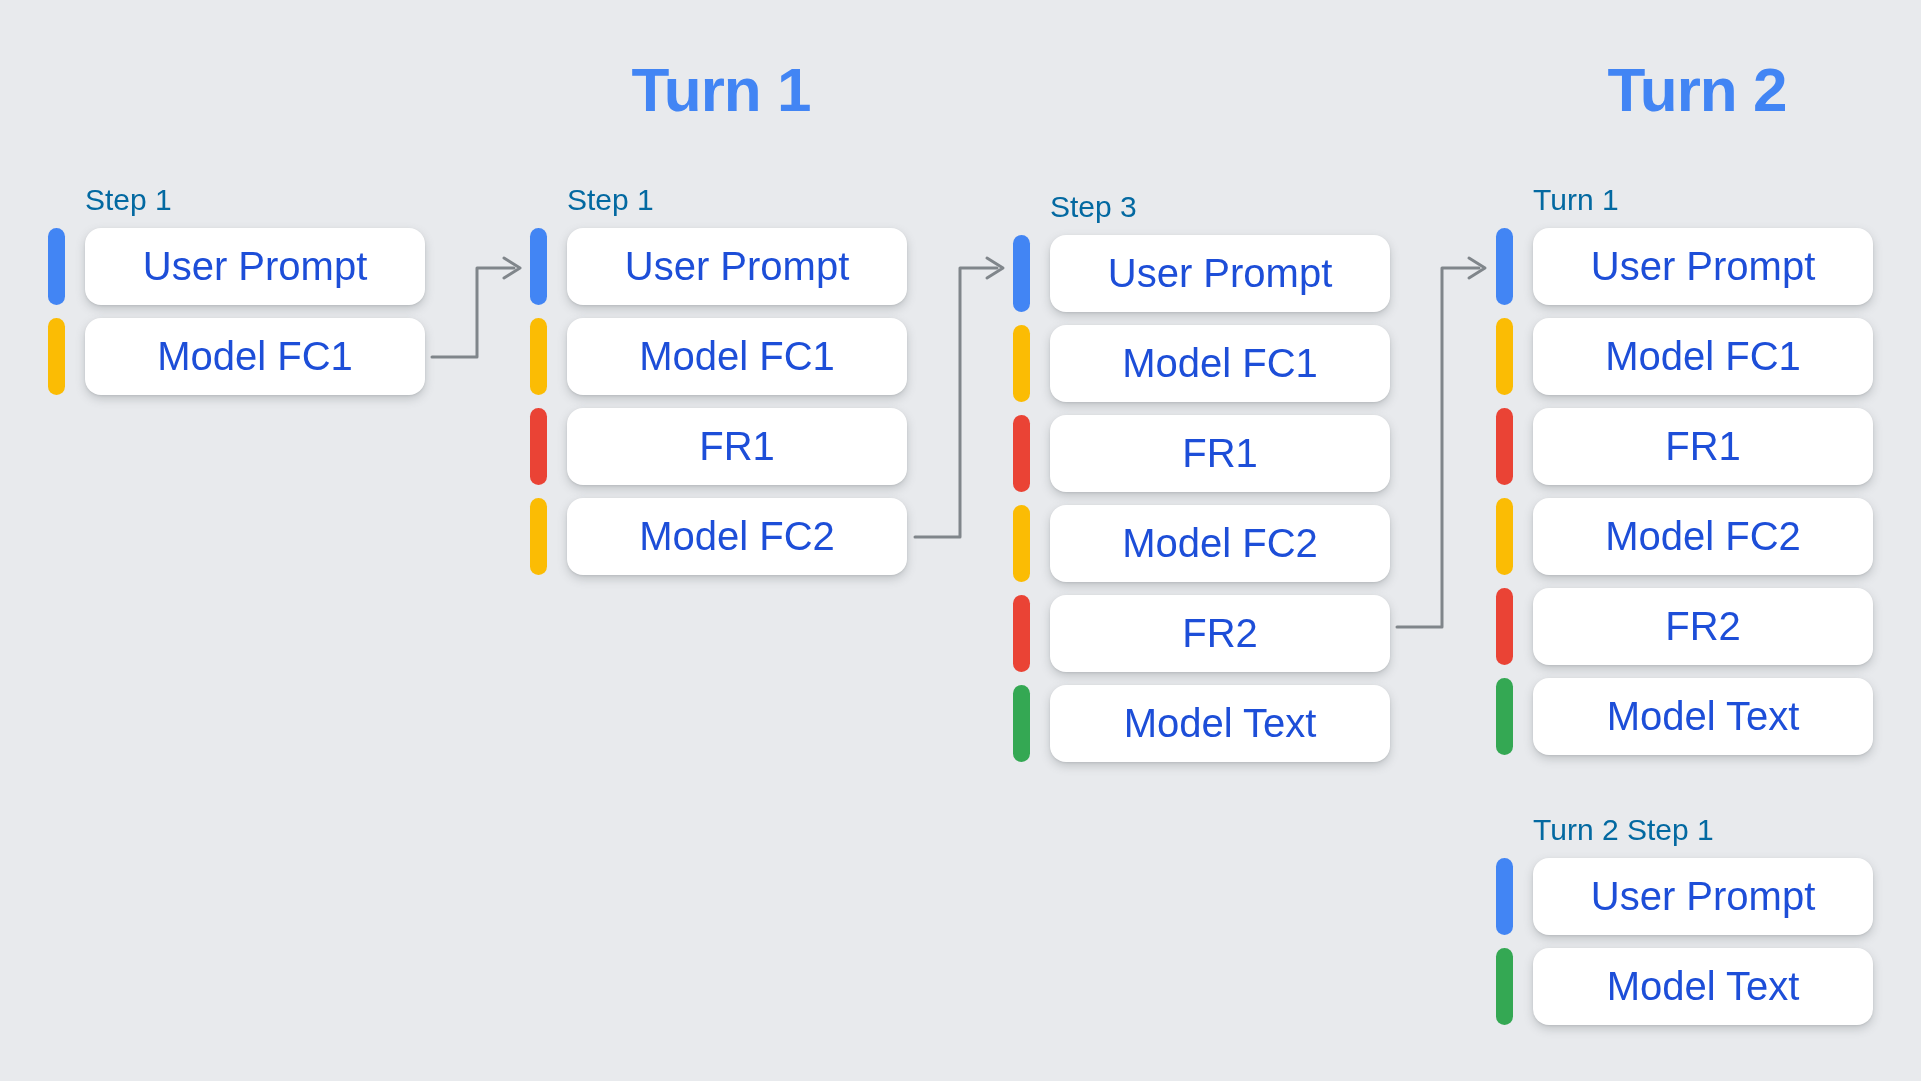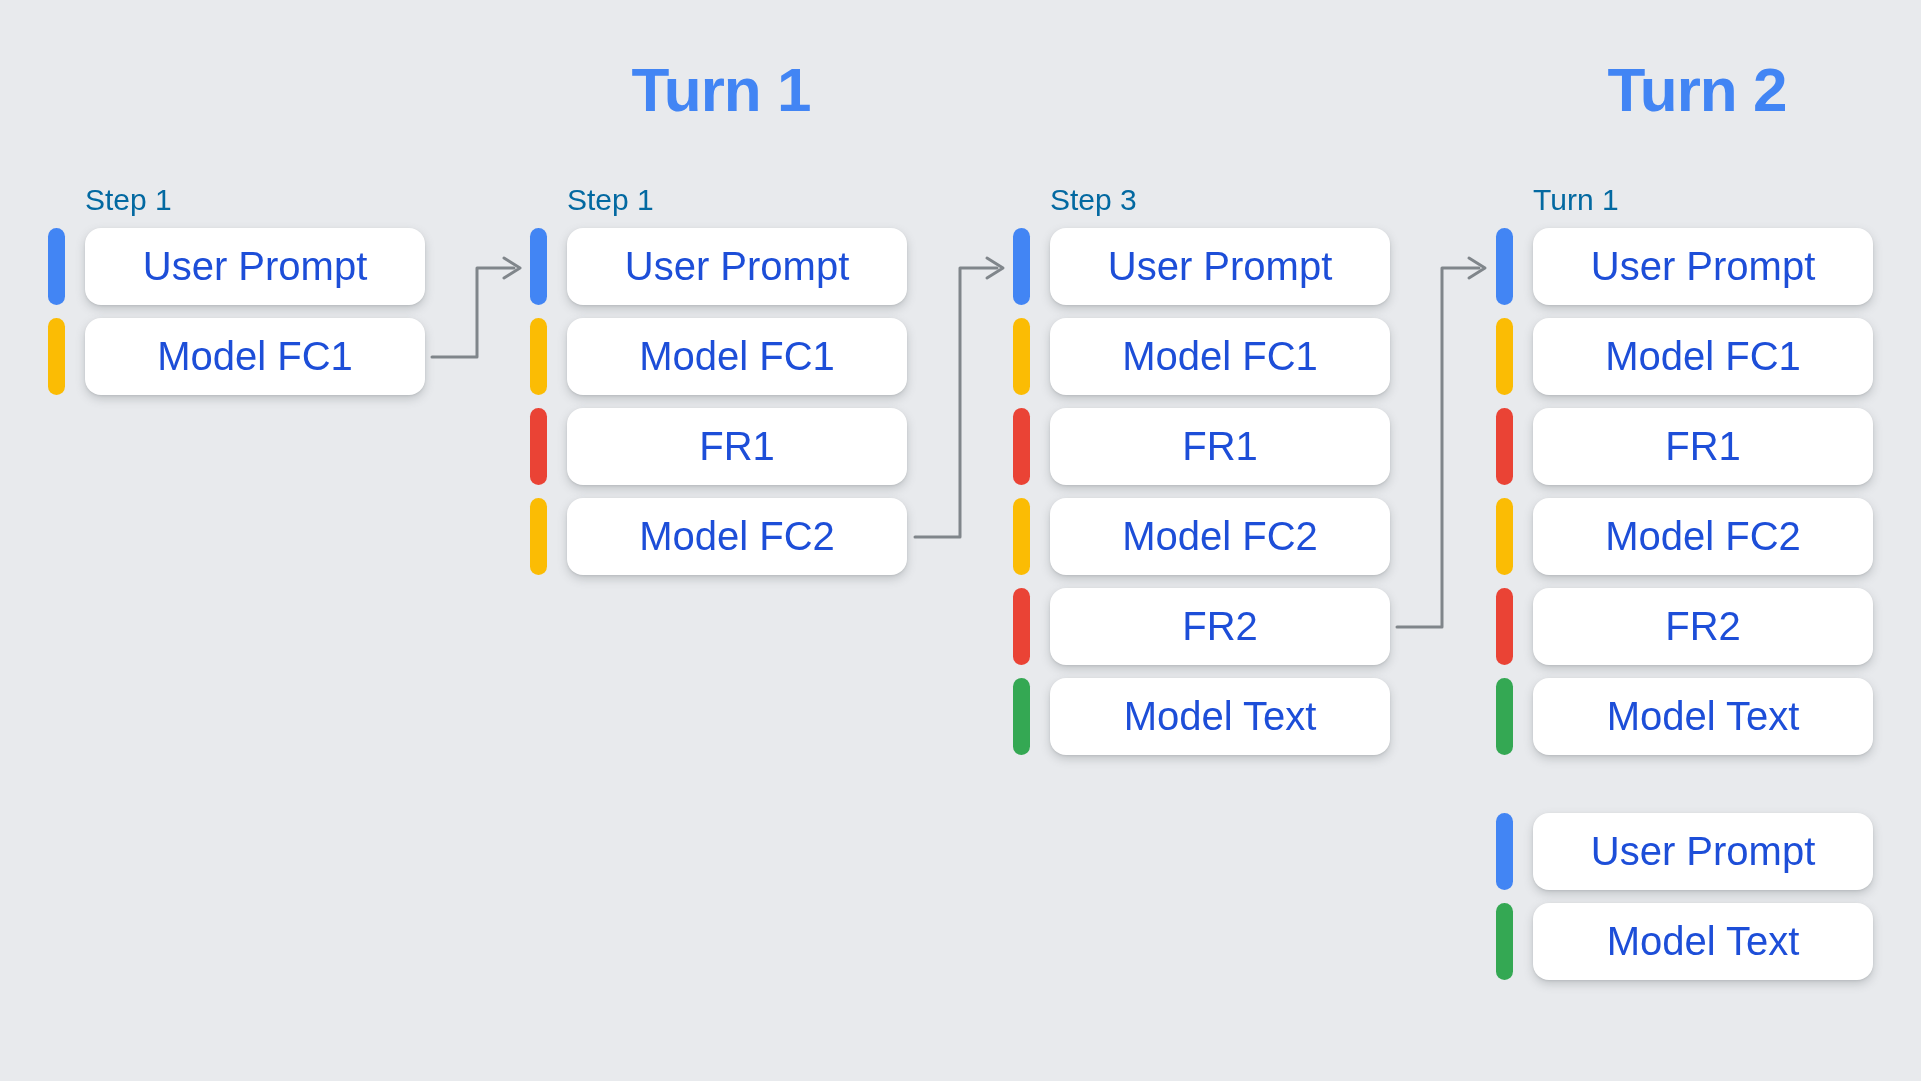--- a/index.html
+++ b/index.html
@@ -110,21 +110,21 @@
     <div class="row">
       <div class="pill" style="background: rgb(234, 67, 53);"></div>
       <div class="card">FR1</div>
     </div>
     <div class="row">
       <div class="pill" style="background: rgb(251, 188, 4);"></div>
       <div class="card">Model FC2</div>
     </div>
   </div>
 
-  <div class="column" style="left:1013px; top:183px;">
+  <div class="column" style="left:1013px; top:190px;">
     <span class="col-label">Step 3</span>
     <div class="row">
       <div class="pill" style="background: rgb(66, 133, 244);"></div>
       <div class="card">User Prompt</div>
     </div>
     <div class="row">
       <div class="pill" style="background: rgb(251, 188, 4);"></div>
       <div class="card">Model FC1</div>
     </div>
     <div class="row">
@@ -167,20 +167,21 @@
       <div class="pill" style="background: rgb(234, 67, 53);"></div>
       <div class="card">FR2</div>
     </div>
     <div class="row">
       <div class="pill" style="background: rgb(52, 168, 83);"></div>
       <div class="card">Model Text</div>
     </div>
   </div>
 
   <div class="column" style="left:1496px; top:813px;">
+    <span class="col-label">Turn 2 Step 1</span>
     <div class="row">
       <div class="pill" style="background: rgb(66, 133, 244);"></div>
       <div class="card">User Prompt</div>
     </div>
     <div class="row">
       <div class="pill" style="background: rgb(52, 168, 83);"></div>
       <div class="card">Model Text</div>
     </div>
   </div>
 

